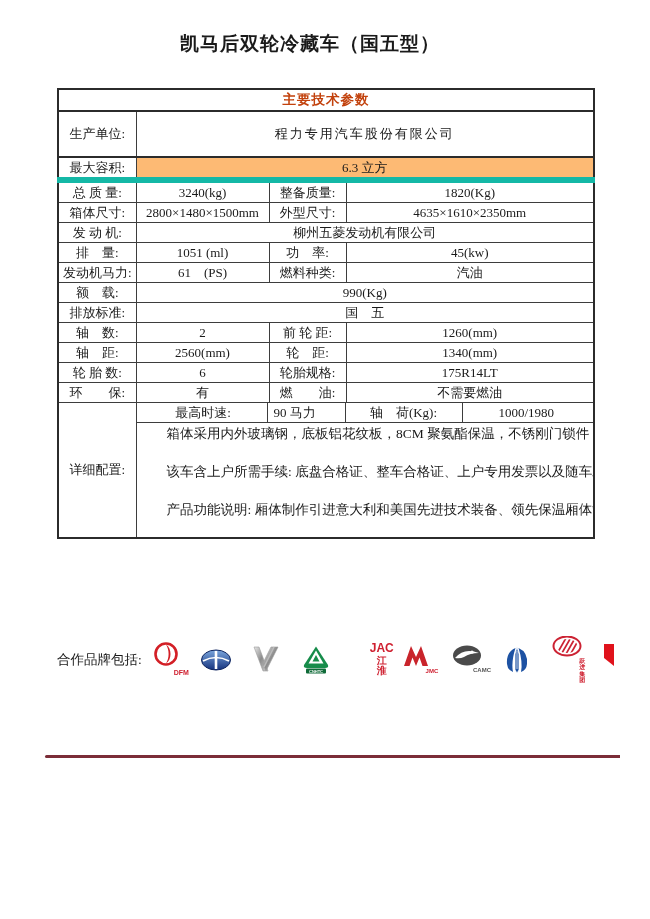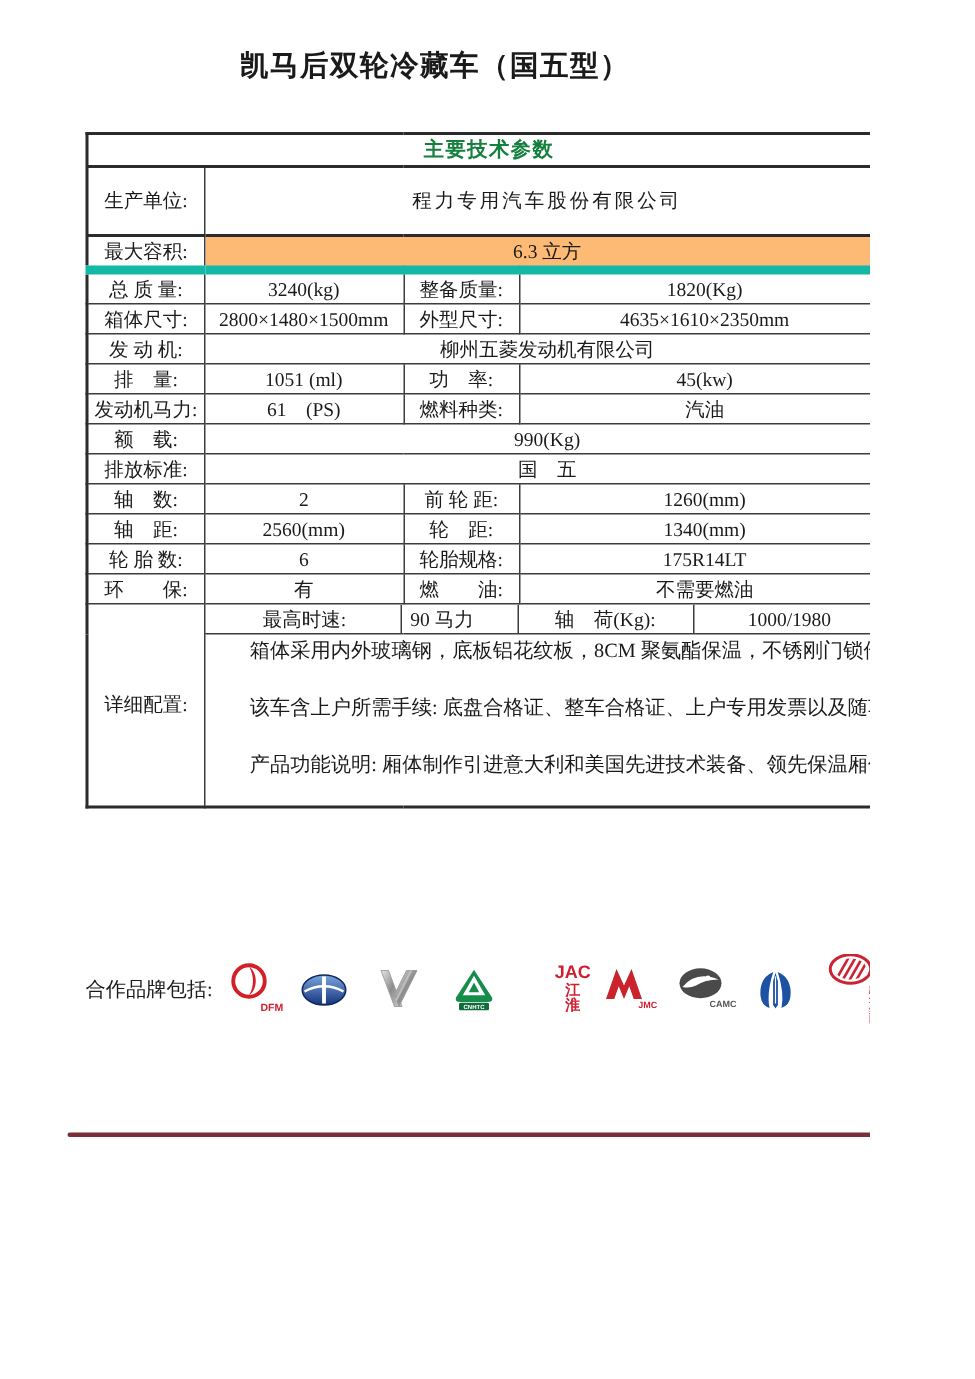--- a/index.html
+++ b/index.html
@@ -1,34 +1,34 @@
 <!DOCTYPE html>
 <html><head>
 <meta charset="utf-8">
 <style>
   html,body { margin:0; padding:0; background:#ffffff; }
   #page {
     position:relative; width:580px; height:919px; background:#ffffff;
-    font-family:"Liberation Serif","DejaVu Serif",serif; color:#1a1a1a; overflow:hidden;
+    font-family:"Liberation Serif","DejaVu Serif",serif; color:#1a1a1a; overflow:hidden;padding-left:40px;
   }
   .page-title {
     position:absolute; top:31px; left:0; width:100%;
     text-align:center; font-size:19px; font-weight:bold; letter-spacing:1px;
   }
   table.spec {
     position:absolute; top:88px; left:57px; width:536px;
     border-collapse:collapse; table-layout:fixed;
     border:2px solid #2b2b2b;
   }
   table.spec td {
     border:1px solid #3d3d3d; padding:0 3px; font-size:13px; height:19px;
     text-align:center; white-space:nowrap; overflow:hidden;
   }
   tr.hdr td {
-    color:#15803d; font-weight:bold; font-size:13.5px; height:20px;
+    color:#c2410c; font-weight:bold; font-size:13.5px; height:20px;
     border-bottom:2px solid #2b2b2b; letter-spacing:1px;
   }
   tr.producer td { height:44px; border-bottom:2px solid #2b2b2b; }
   td.bigval { font-size:17px; letter-spacing:2px;border-radius:19px; }
   td.shade { background:#fdba74; }
   tr.capacity td { border-bottom:6px solid #14b8a6; }
   td.small-val { font-size:12px; }
   td.speed-cell { padding:0; }
   .speed-flex { display:flex; height:19px; align-items:stretch; line-height:19px; }
   .speed-flex > div { overflow:hidden; white-space:nowrap; }

